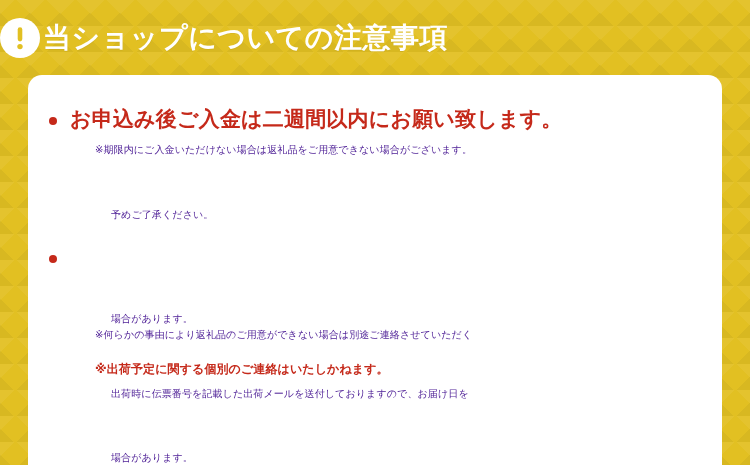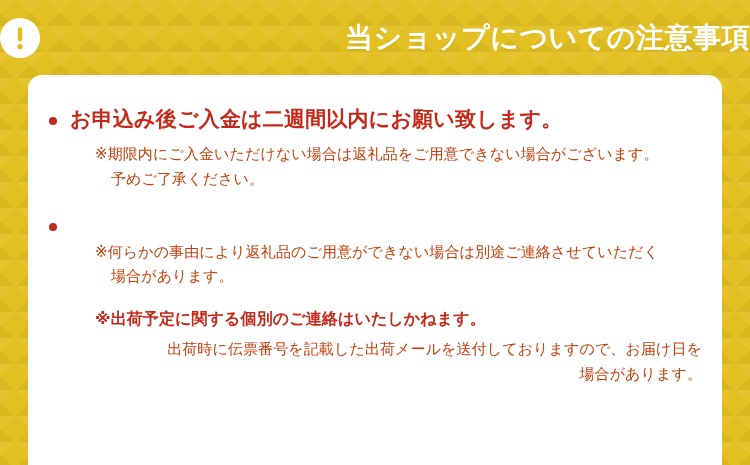--- a/index.html
+++ b/index.html
@@ -39,21 +39,21 @@
 
   
   #banner-header {
     position: absolute;
     left: 0;
     top: 0;
     width: 750px;
     height: 75px;
     display: flex;
     align-items: center;
-    justify-content: space-between;
+    justify-content: flex-start;
     gap: 3px;
     z-index: 3;
   }
   #alert-icon {
     width: 40px;
     height: 40px;
     border-radius: 50%;
     background: #ffffff;
     display: flex;
     align-items: center;
@@ -110,38 +110,37 @@
     font-size: 21px;
     font-weight: bold;
     line-height: 1.35;
     letter-spacing: 0.2px;
   }
 
   
   .note-block {
     margin-top: 9px;
     padding-left: 56px;
-    font-size: 15px;
+    font-size: 10px;
     line-height: 1.62;
-    color: #c2410c;
+    color: #4c1d95;
     letter-spacing: 0.1px;
   }
   .note-block .note-line { display: block; }
-  .note-block .note-line.hang { padding-left: 16px; }
+  .note-block .note-line.hang { padding-left: 16px; margin-top: 48px; }
 
   .note-block.note-red {
     color: #c5291a;
     font-weight: bold;
-    font-size: 16px;
+    font-size: 12px;
     margin-top: 17px;
   }
   .note-block.note-plain {
     margin-top: 6px;
     padding-left: 72px;
-    text-align: right;
   }
   .note-block.note-plain .note-line.hang { padding-left: 0; }
 </style>
 </head>
 <body>
 
 <div id="notice-banner">
 
   <div id="pattern-layer"></div>
 
@@ -166,22 +165,22 @@
         <span class="note-line">※期限内にご入金いただけない場合は返礼品をご用意できない場合がございます。</span>
         <span class="note-line hang">予めご了承ください。</span>
       </div>
     </div>
 
     <div class="notice-section" id="section-contact">
       <div class="bullet-row">
         <span class="bullet-dot"></span>
       </div>
       <div class="note-block">
+        <span class="note-line hang">場合があります。</span>
         <span class="note-line">※何らかの事由により返礼品のご用意ができない場合は別途ご連絡させていただく</span>
-        <span class="note-line hang">場合があります。</span>
       </div>
       <div class="note-block note-red">
         <span class="note-line">※出荷予定に関する個別のご連絡はいたしかねます。</span>
       </div>
       <div class="note-block note-plain">
         <span class="note-line">出荷時に伝票番号を記載した出荷メールを送付しておりますので、お届け日を</span>
         <span class="note-line hang">場合があります。</span>
       </div>
     </div>
 

